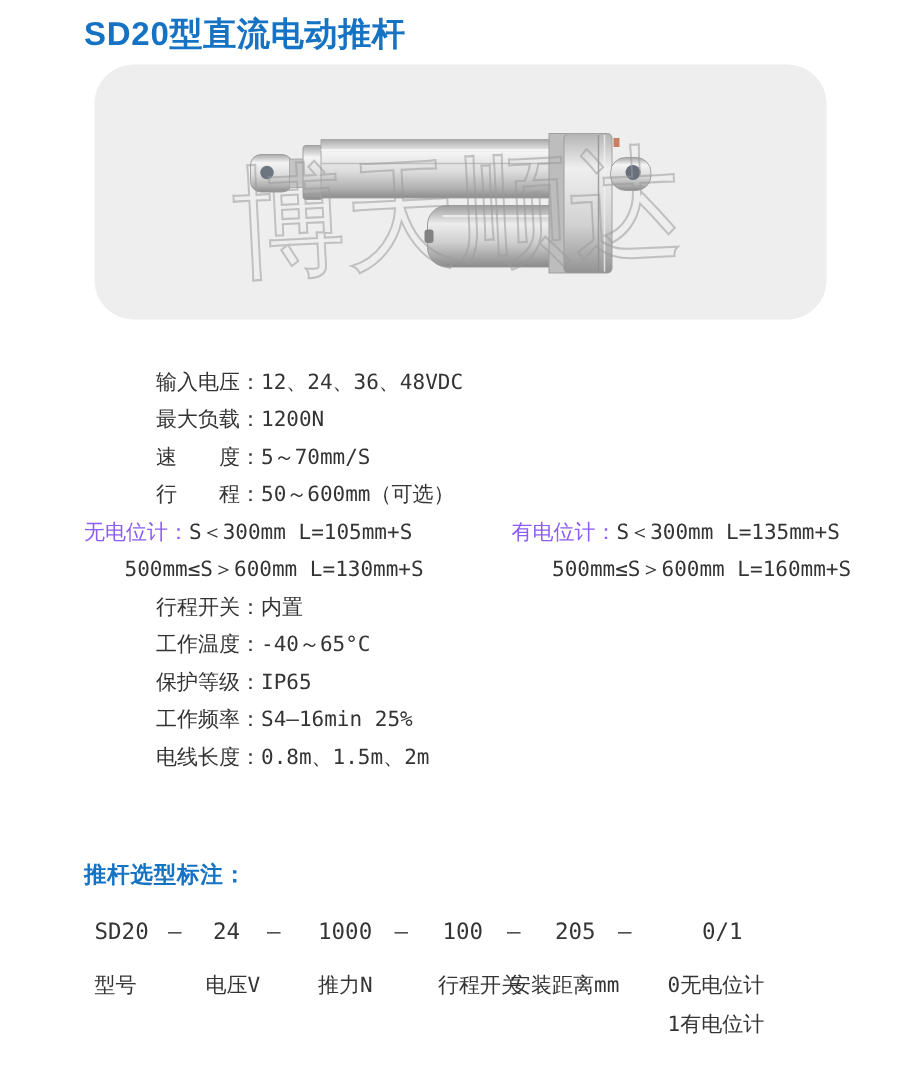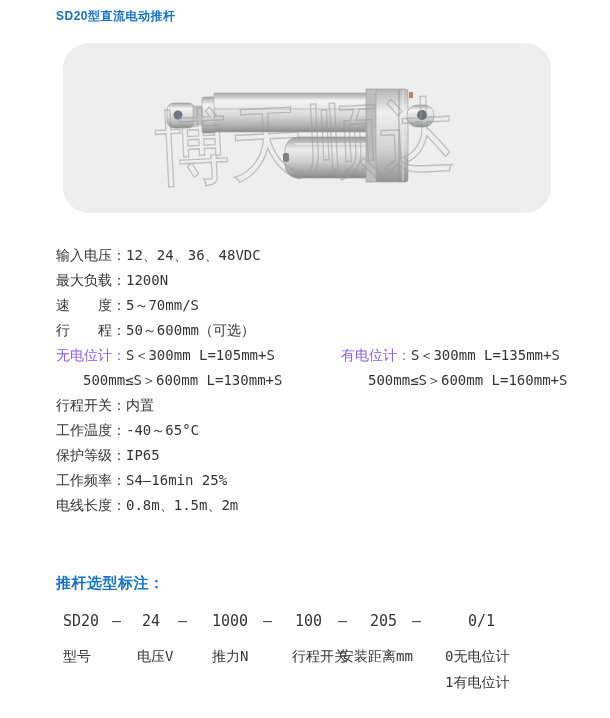--- a/index.html
+++ b/index.html
@@ -7,35 +7,35 @@
     position:relative;
     width:610px;height:718px;
     background:#ffffff;
     font-family:"DejaVu Sans Mono","DejaVu Sans",monospace;
     color:#343434;
     overflow:hidden;
   }
   .page-title{
     position:absolute;left:56px;top:8px;
     font-family:"Liberation Sans","DejaVu Sans",sans-serif;
-    font-size:12px;font-weight:bold;color:#1673c4;
+    font-size:22px;font-weight:bold;color:#1673c4;
     letter-spacing:0.5px;
     text-align:center;
   }
   .photo-box{
     position:absolute;left:63px;top:43px;
     width:488px;height:170px;
     background:#eeeeee;border-radius:26px;
   }
   .photo-box svg{display:block;}
   .specs{
     position:absolute;left:56px;top:243px;width:520px;
     font-size:14px;
   }
-  .spec-line{height:25px;line-height:25px;white-space:pre;}
+  .spec-line{height:25px;line-height:25px;white-space:pre;margin-left:48px;}
   .pot-row{height:25px;line-height:25px;position:relative;white-space:pre;}
   .pot-left{position:absolute;left:0;top:0;}
   .pot-right{position:absolute;left:285px;top:0;}
   .pot-indent{padding-left:27px;}
   .red{color:#8b5cf6;}
   .section-title{
     position:absolute;left:56px;top:574px;
     font-family:"Liberation Sans","DejaVu Sans",sans-serif;
     font-size:15px;font-weight:bold;color:#1673c4;
     letter-spacing:0.5px;

